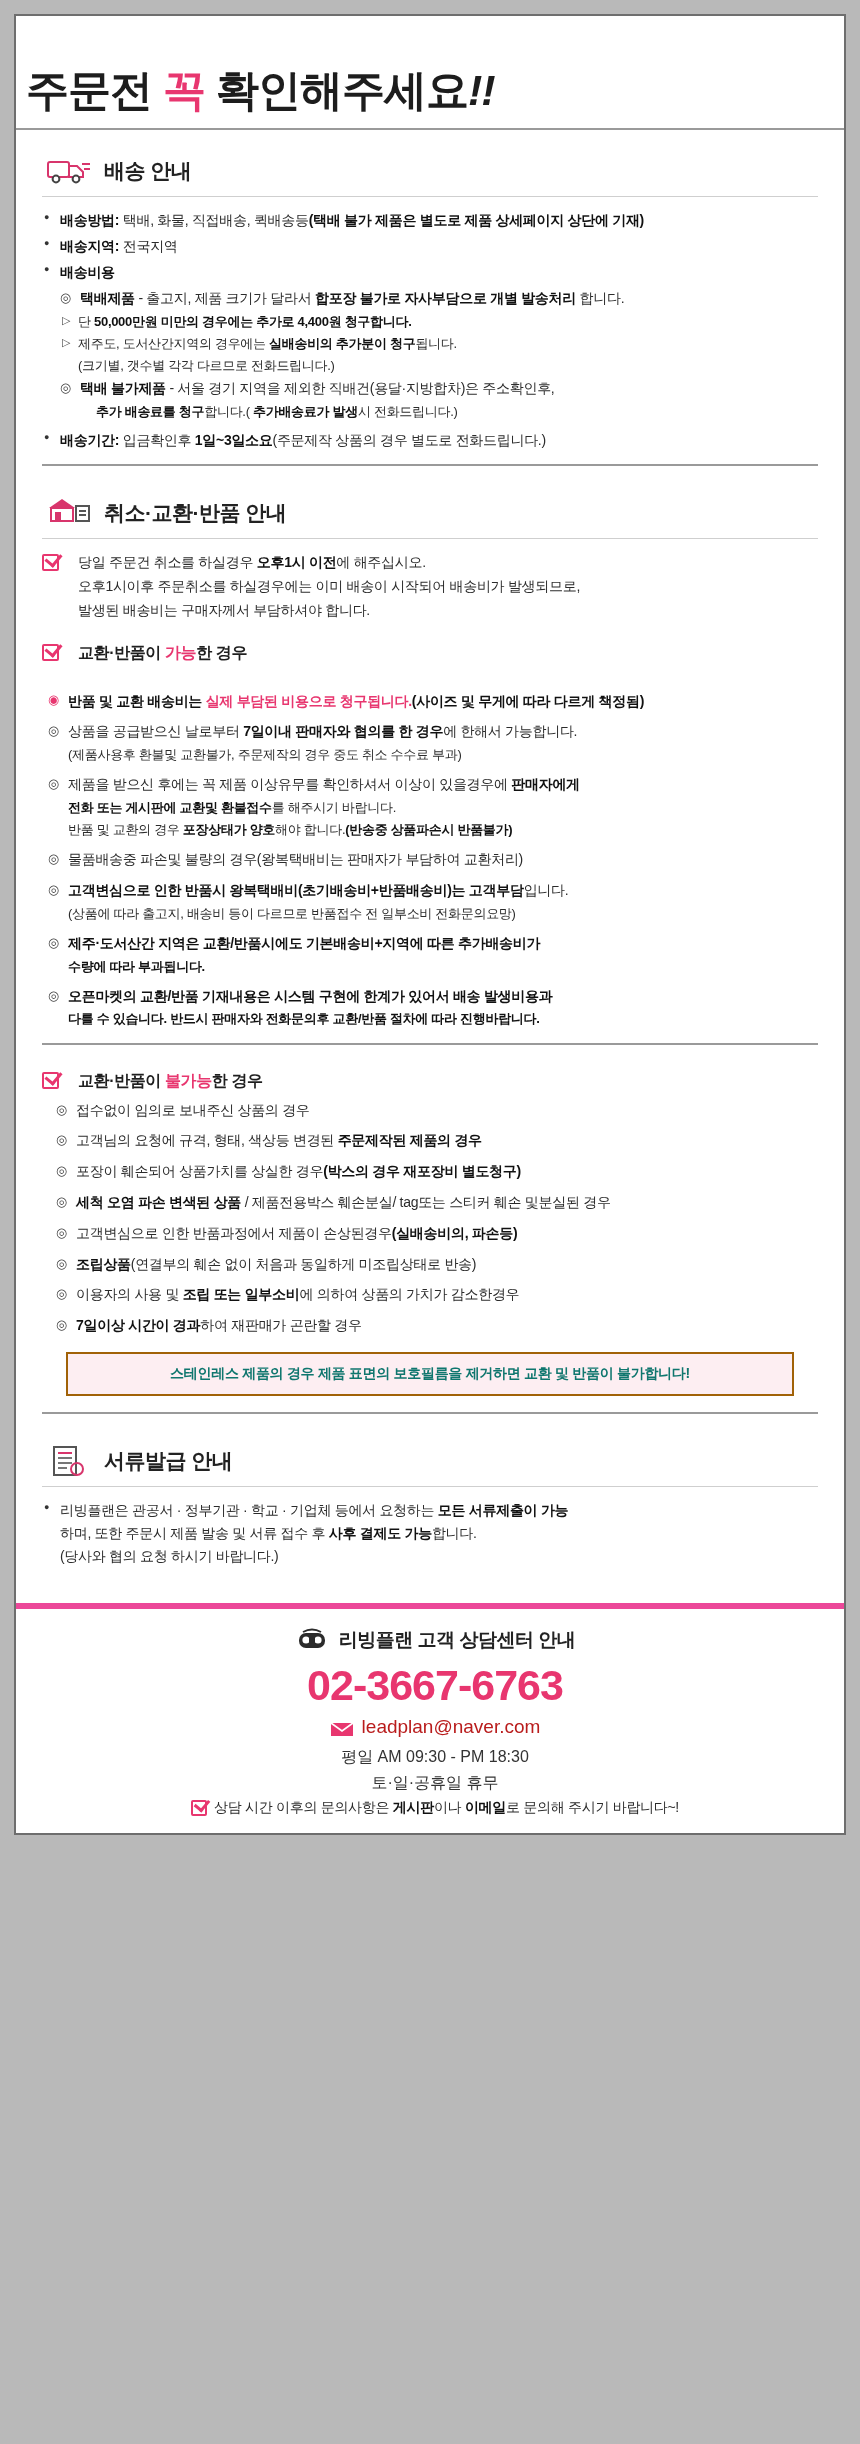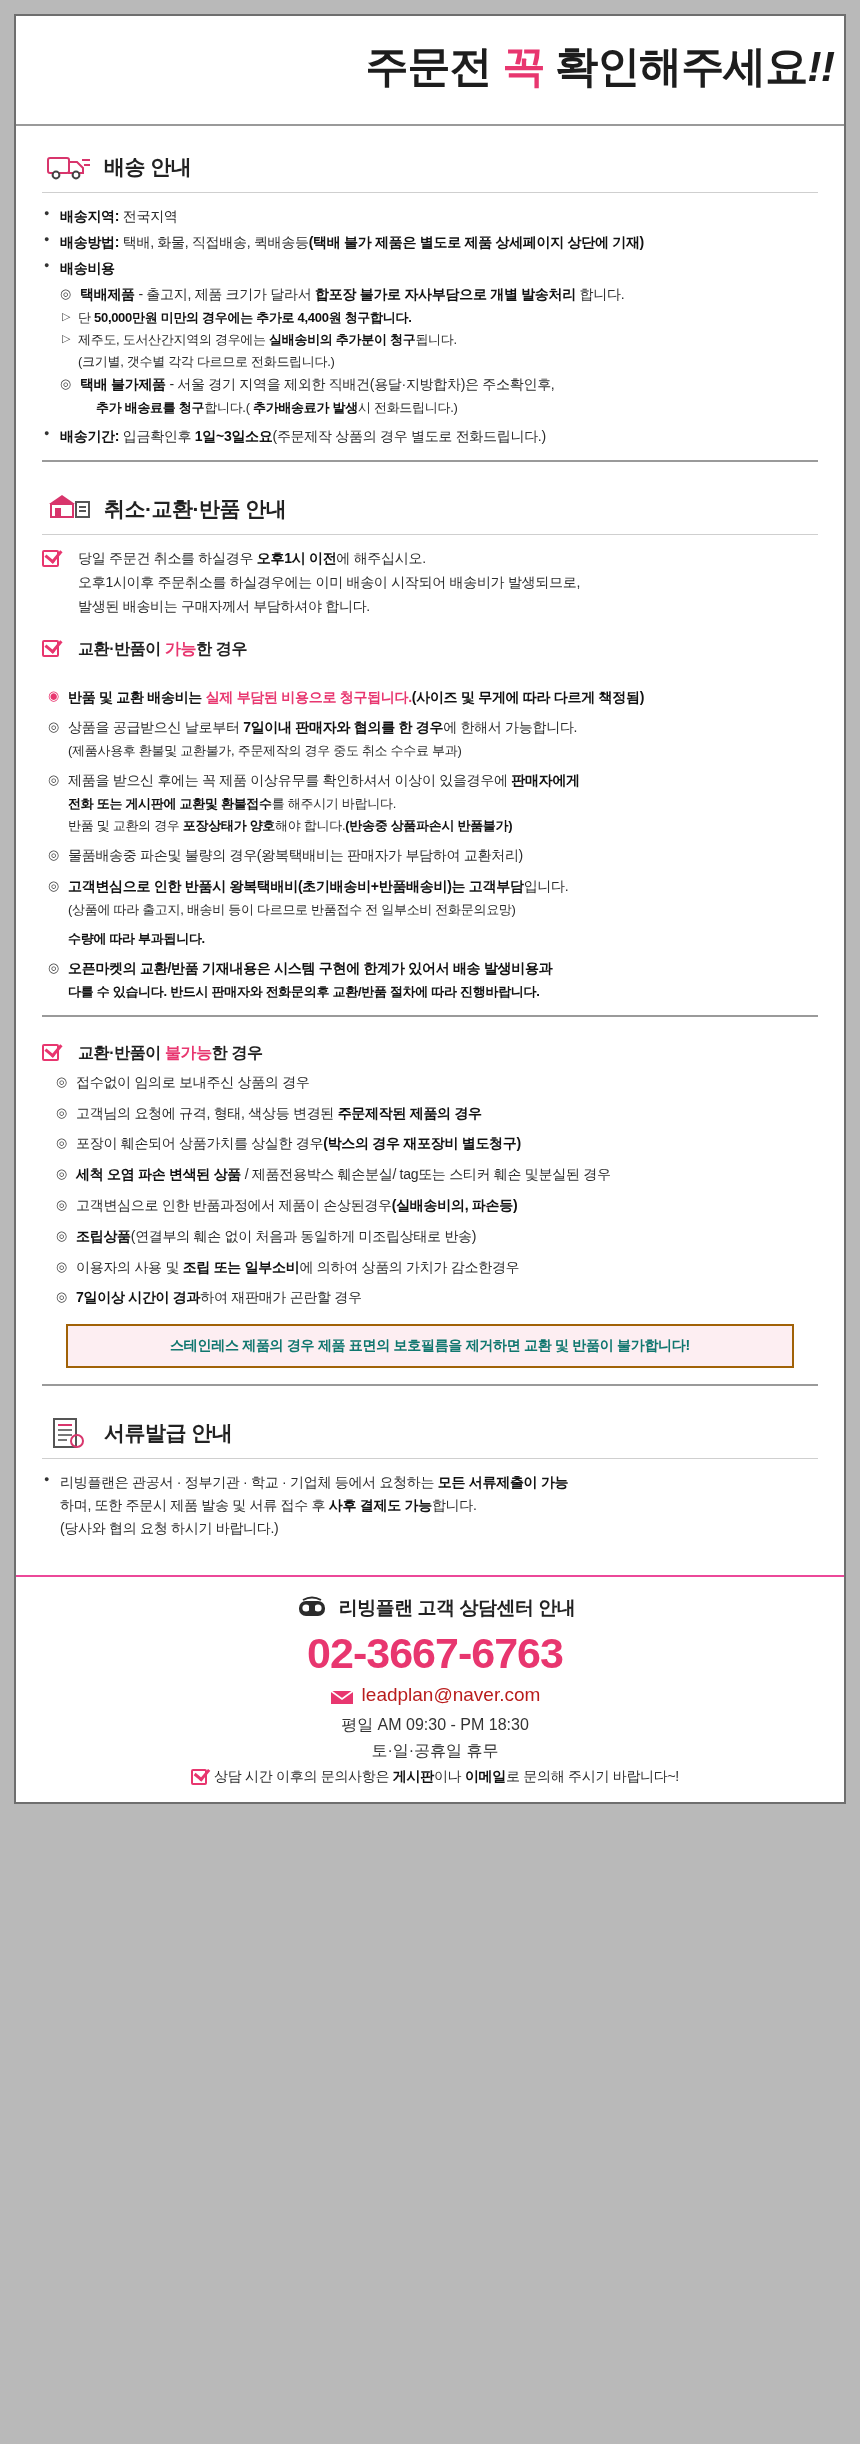--- a/index.html
+++ b/index.html
@@ -16,23 +16,24 @@
     background: #b9b9b9;
     padding: 14px 14px 18px 14px;
   }
   .sheet {
     background: #ffffff;
     border: 2px solid #6e6e6e;
     padding: 0 0 10px 0;
   }
   
   .title-bar {
-    text-align: right;
-    padding: 22px 10px 28px 10px;
+    text-align: left;
+    padding: 22px 10px 8px 10px;
     border-bottom: 2px solid #9a9a9a;
+    margin-top: 24px;
   }
   .title-bar .t {
     font-size: 43px;
     font-weight: bold;
     letter-spacing: -1px;
     color: #1d1d1d;
     white-space: nowrap;
   }
   .title-bar .t .pink { color: #e8366f; }
   .title-bar .t .ital { font-style: italic; color:#1d1d1d; }
@@ -117,21 +118,21 @@
     padding: 11px 8px;
     font-size: 14px;
     font-weight: bold;
     color: #0f766e;
     letter-spacing:-0.3px;
   }
 
   
   .contact {
     margin-top: 10px;
-    border-top: 2px solid #ec4899;
+    border-top: 6px solid #ec4899;
     padding: 18px 10px 6px 20px;
     text-align:center;
   }
   .contact .line1 {
     display:flex; align-items:center; justify-content:center; gap:10px;
     font-size:19px; font-weight:bold; color:#222; letter-spacing:-0.5px;
   }
   .phone-ico {
     width:34px; height:26px; position:relative; flex:0 0 34px;
   }
@@ -181,24 +182,24 @@
             <circle cx="30" cy="27" r="3.4" fill="#fff" stroke="#444" stroke-width="2"></circle>
             <line x1="36" y1="12" x2="44" y2="12" stroke="#d8356c" stroke-width="2"></line>
             <line x1="38" y1="17" x2="44" y2="17" stroke="#d8356c" stroke-width="2"></line>
           </svg>
         </span>
         <h2>배송 안내</h2>
       </div>
 
       <ul class="lvl">
         <li>
-          <b>배송지역: </b><span>전국지역</span>
+          <b>배송방법: </b><span>택배, 화물, 직접배송, 퀵배송등</span><b>(택배 불가 제품은 별도로 제품 상세페이지 상단에 기재)</b>
         </li>
         <li>
-          <b>배송방법: </b><span>택배, 화물, 직접배송, 퀵배송등</span><b>(택배 불가 제품은 별도로 제품 상세페이지 상단에 기재)</b>
+          <b>배송지역: </b><span>전국지역</span>
         </li>
         <li>
           <b>배송비용</b>
         </li>
       </ul>
 
       <div class="sub">
         <div class="row-circ">
           <b>택배제품</b><span> - 출고지, 제품 크기가 달라서 </span><b>합포장 불가로 자사부담으로 개별 발송처리</b><span> 합니다.</span>
         </div>
@@ -290,20 +291,21 @@
 
         <div>
           <div class="row-circ">
             <b>고객변심으로 인한 반품시 왕복택배비(초기배송비+반품배송비)는 고객부담</b><span>입니다.</span>
           </div>
           <div class="row-plain" style="padding-left:20px">(상품에 따라 출고지, 배송비 등이 다르므로 반품접수 전 일부소비 전화문의요망)</div>
         </div>
 
 
         <div>
+          <div class="row-circ"><b>제주·도서산간 지역은 교환/반품시에도 기본배송비+지역에 따른 추가배송비가</b></div>
           <div class="row-plain" style="padding-left:20px"><b>수량에 따라 부과됩니다.</b></div>
         </div>
 
         <div>
           <div class="row-circ"><b>오픈마켓의 교환/반품 기재내용은 시스템 구현에 한계가 있어서 배송 발생비용과</b></div>
           <div class="row-plain" style="padding-left:20px"><b>다를 수 있습니다. 반드시 판매자와 전화문의후 교환/반품 절차에 따라 진행바랍니다.</b></div>
         </div>
       </div>
 
       <div class="divider-thick"></div>

